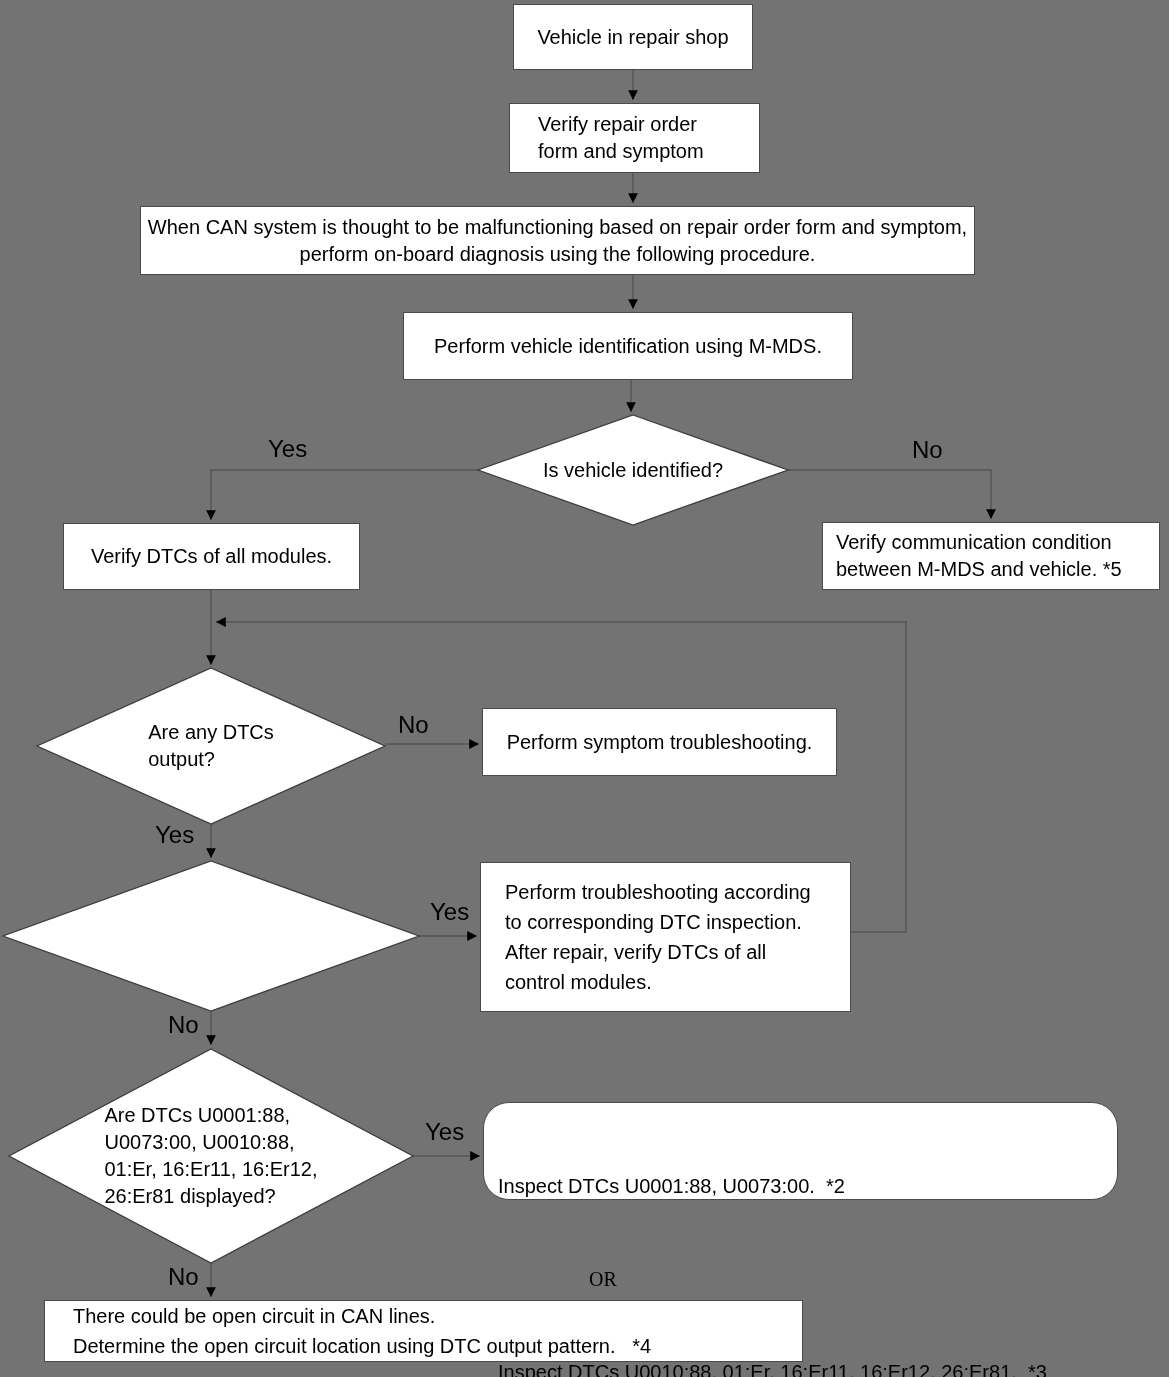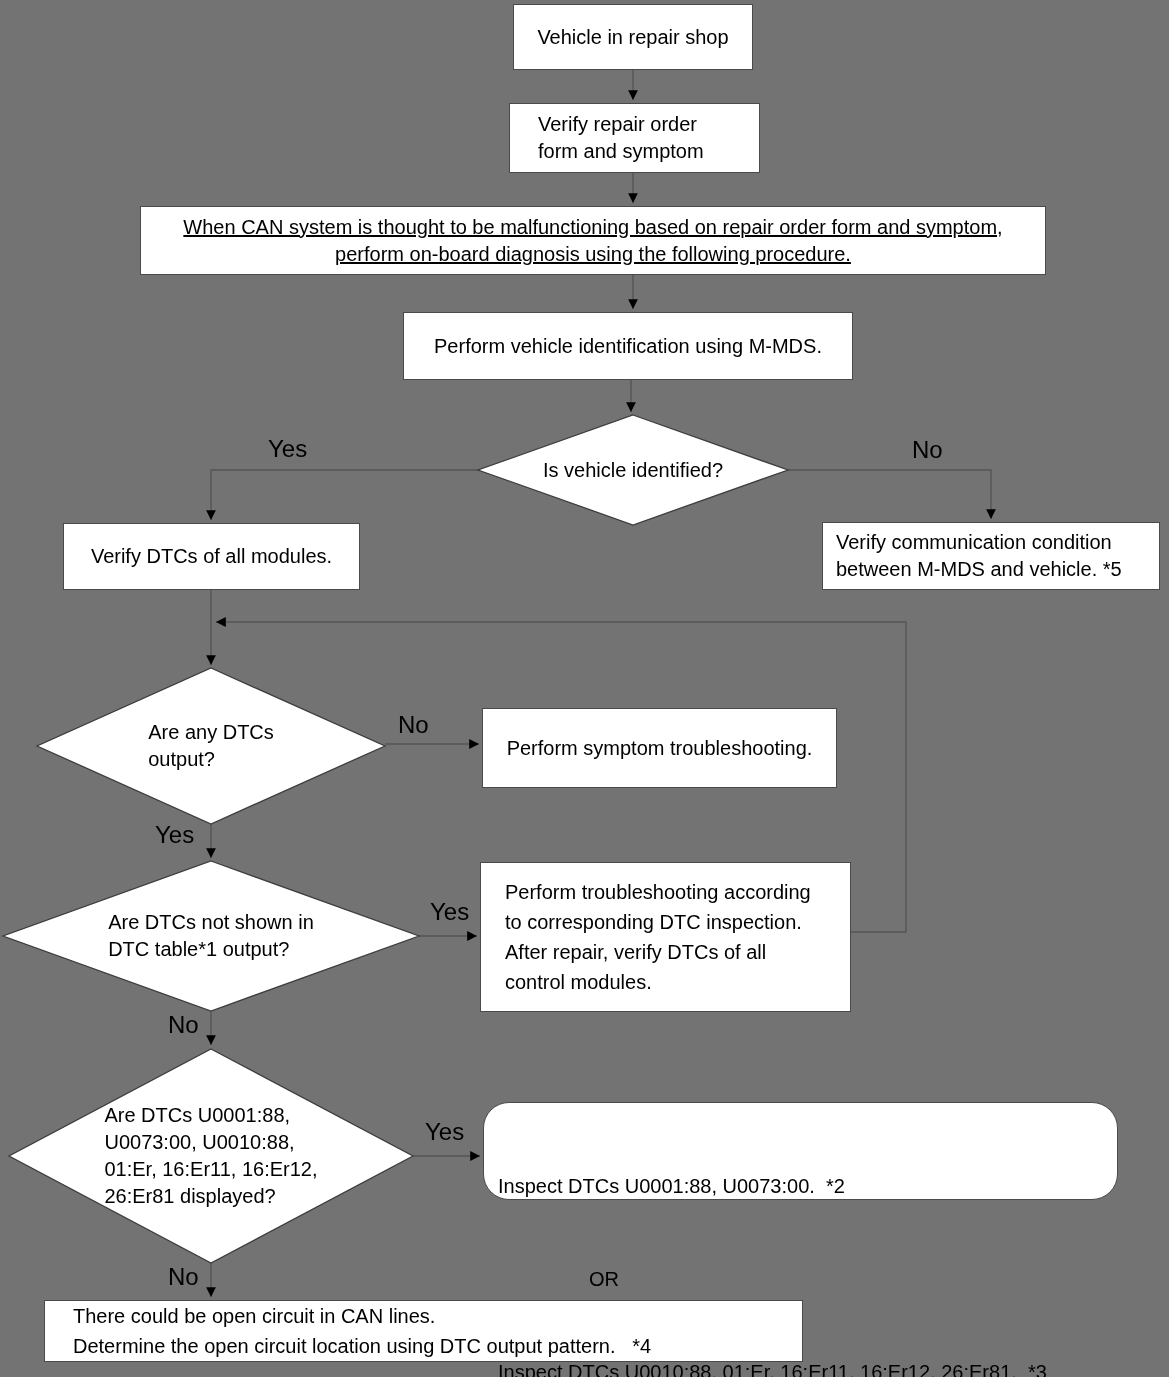--- a/index.html
+++ b/index.html
@@ -29,21 +29,21 @@
     white-space:pre-wrap;
     pointer-events:none;
   }
   .branch{
     position:absolute;
     font-size:24px;line-height:22px;
     white-space:pre;
   }
   .lines{display:block;border-radius:26px;}
   .line{white-space:pre-wrap;}
-  .line.indent{padding-left:91px;}
+  .line.indent{padding-left:91px;font-family:Liberation Serif, serif;}
 </style>
 </head>
 <body>
 
 <div class="canvas">
 
   <svg class="wires" viewBox="0 0 1169 1377" xmlns="http://www.w3.org/2000/svg">
     <defs>
       <marker id="arrow" viewBox="0 0 10 10" refX="10" refY="5" markerWidth="9" markerHeight="7" orient="auto-start-reverse">
         <path d="M0,0 L10,5 L0,10 z" fill="#000"></path>
@@ -78,53 +78,51 @@
       <polygon points="211,861 419,936 211,1011 3,936"></polygon>
       <polygon points="211,1049 413,1156 211,1263 9,1156"></polygon>
     </g>
   </svg>
 
   <div class="node center" style="left:513px;top:4px;width:240px;height:66px;">Vehicle in repair shop</div>
 
   <div class="node left" style="left:509px;top:103px;width:251px;height:70px;padding-left:28px;">Verify repair order
 form and symptom</div>
 
-  <div class="node center" style="left:140px;top:206px;width:906px;height:69px;text-decoration:underline;">When CAN system is thought to be malfunctioning based on repair order form and symptom,
+  <div class="node center" style="left:140px;top:206px;width:835px;height:69px;">When CAN system is thought to be malfunctioning based on repair order form and symptom,
 perform on-board diagnosis using the following procedure.</div>
 
   <div class="node center" style="left:403px;top:312px;width:450px;height:68px;">Perform vehicle identification using M-MDS.</div>
 
   <div class="node center" style="left:63px;top:523px;width:297px;height:67px;">Verify DTCs of all modules.</div>
 
   <div class="node left" style="left:822px;top:522px;width:338px;height:68px;padding-left:13px;">Verify communication condition
 between M-MDS and vehicle. *5</div>
 
-  <div class="node center" style="left:482px;top:708px;width:355px;height:80px;text-align:right;">Perform symptom troubleshooting.</div>
+  <div class="node center" style="left:482px;top:708px;width:355px;height:68px;text-align:right;">Perform symptom troubleshooting.</div>
 
   <div class="node left" style="left:480px;top:862px;width:371px;height:150px;padding-left:24px;line-height:30px;align-items:center;">Perform troubleshooting according
 to corresponding DTC inspection.
 After repair, verify DTCs of all
 control modules.</div>
 
   <div class="node left lines" style="left:483px;top:1102px;width:635px;height:98px;padding:6px 0 0 14px;line-height:31px;display:block;">
     <div class="line">Inspect DTCs U0001:88, U0073:00.  *2</div>
     <div class="line indent">OR</div>
     <div class="line">Inspect DTCs U0010:88, 01:Er, 16:Er11, 16:Er12, 26:Er81.  *3</div>
   </div>
 
   <div class="node left" style="left:44px;top:1300px;width:759px;height:62px;padding-left:28px;line-height:30px;">There could be open circuit in CAN lines.
 Determine the open circuit location using DTC output pattern.   *4</div>
 
   <div class="dlabel" style="left:478px;top:415px;width:310px;height:110px;">Is vehicle identified?</div>
 
   <div class="dlabel" style="left:37px;top:668px;width:348px;height:156px;">Are any DTCs
 output?</div>
 
-  <div class="dlabel" style="left:3px;top:861px;width:416px;height:150px;">Are DTCs not shown in
-DTC table*1 output?</div>
 
   <div class="dlabel" style="left:9px;top:1049px;width:404px;height:214px;">Are DTCs U0001:88,
 U0073:00, U0010:88,
 01:Er, 16:Er11, 16:Er12,
 26:Er81 displayed?</div>
 
   <span class="branch" style="left:268px;top:438px;">Yes</span>
   <span class="branch" style="left:912px;top:439px;">No</span>
 
   <span class="branch" style="left:398px;top:714px;">No</span>

